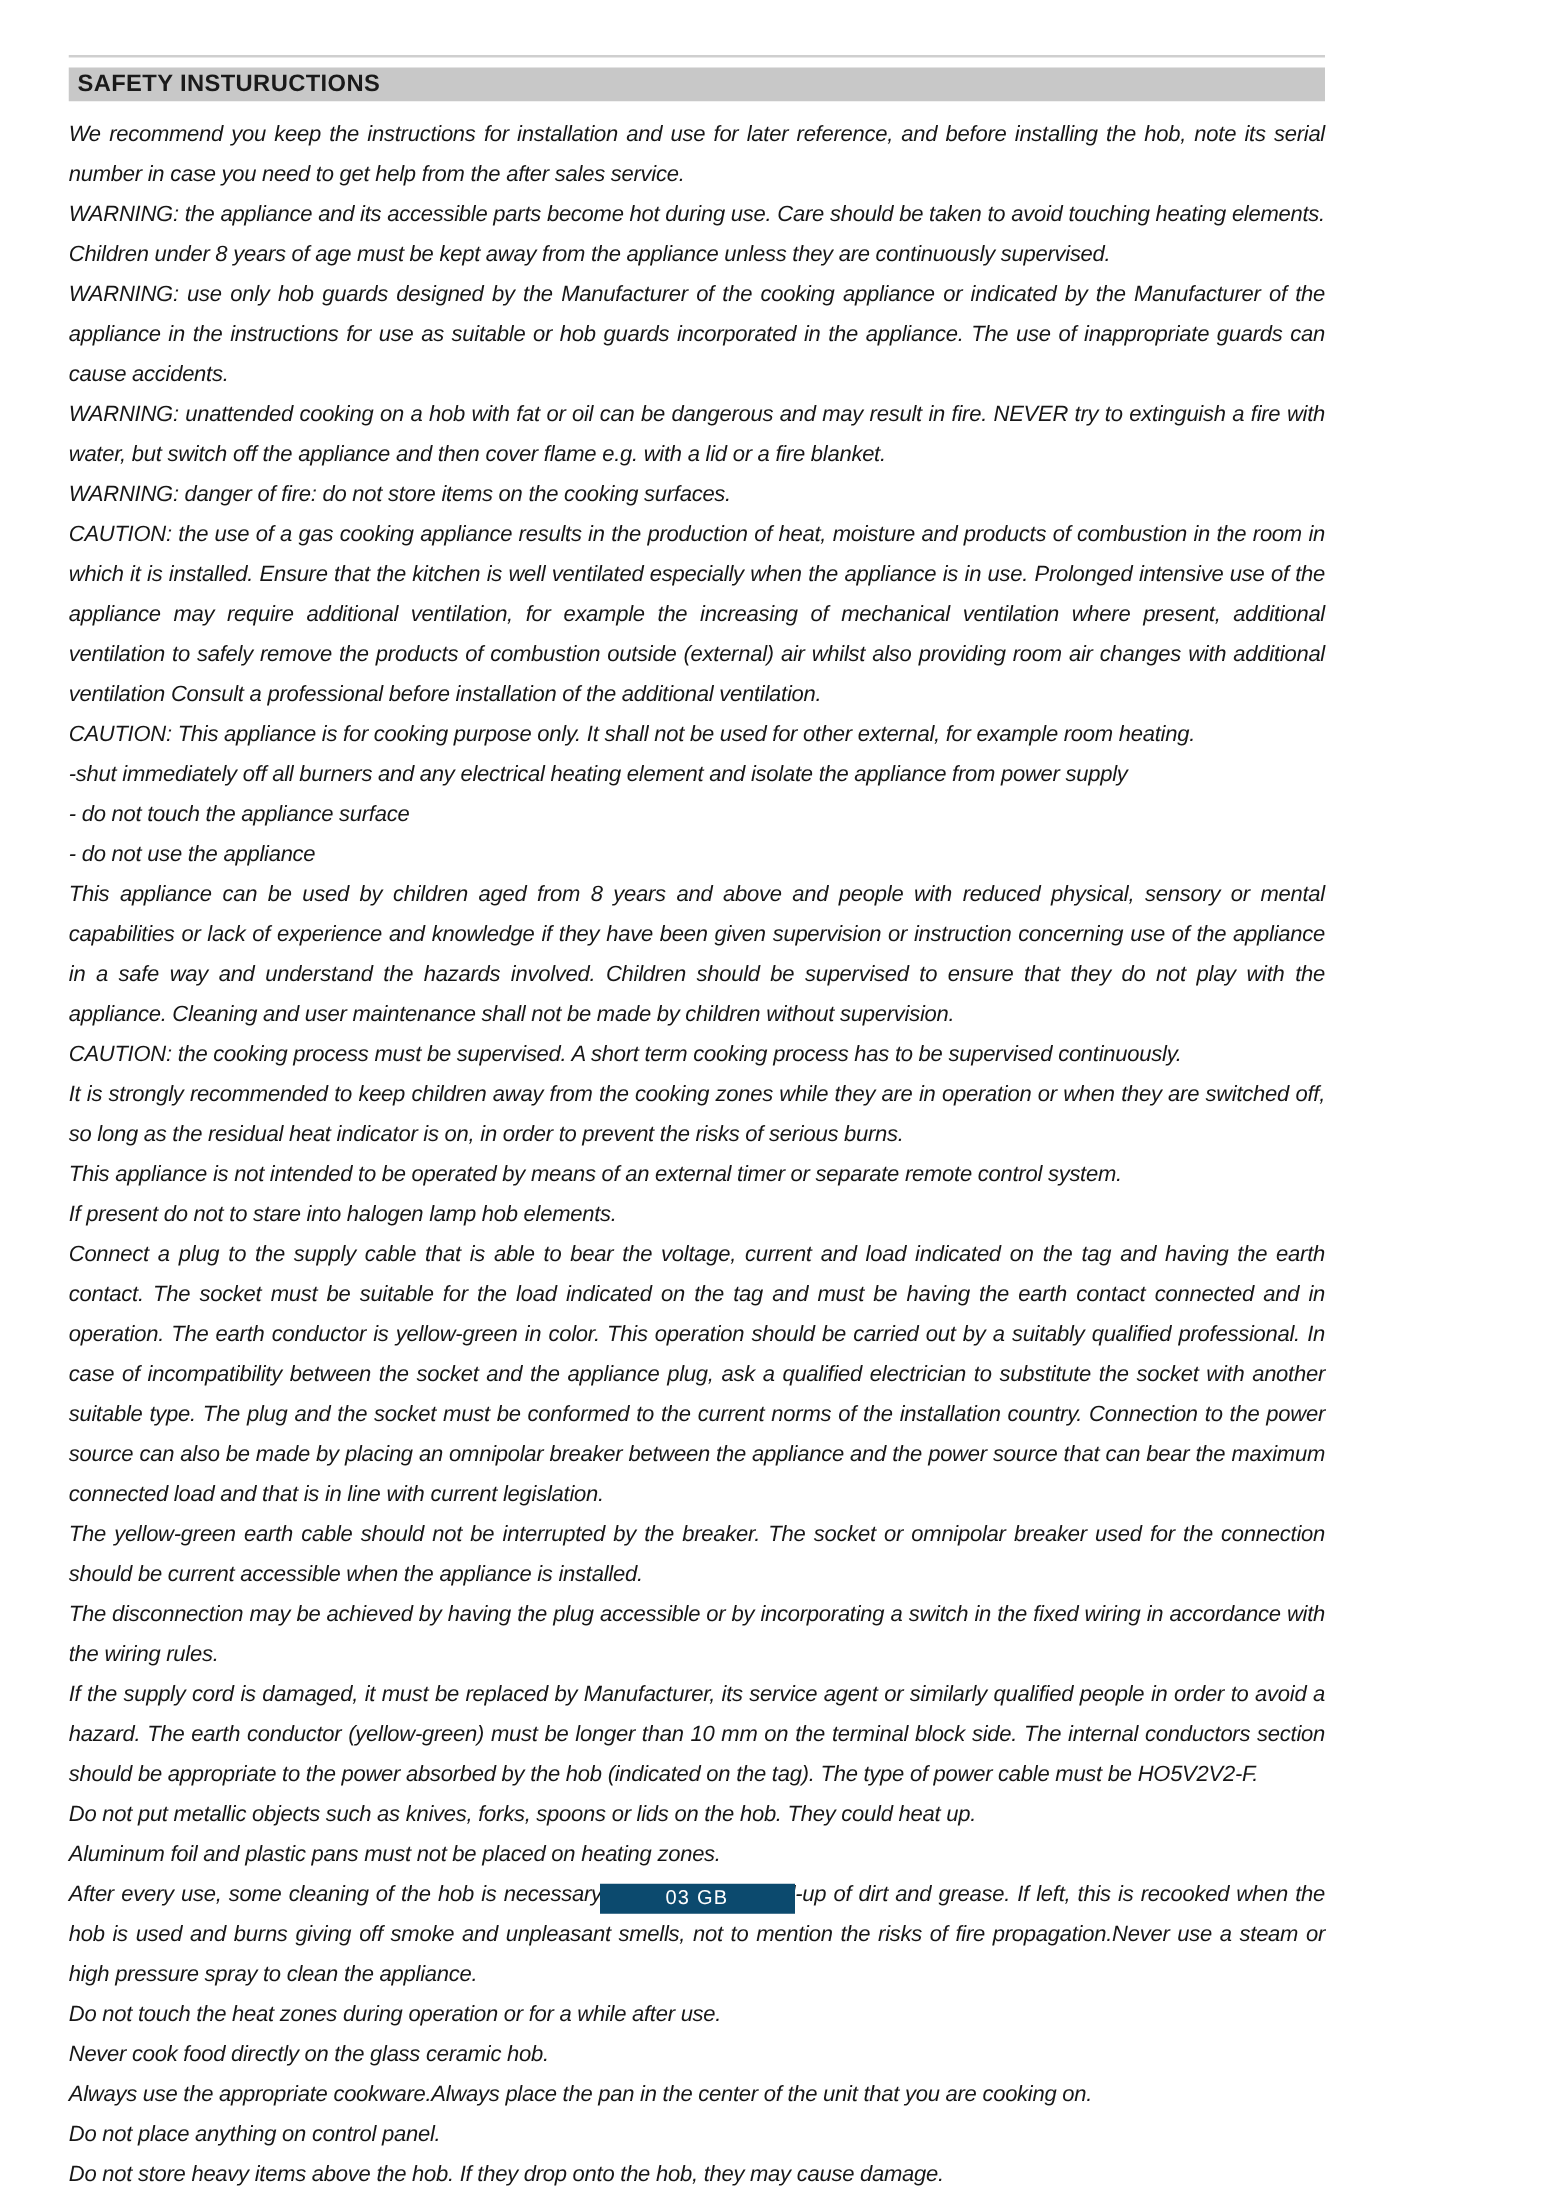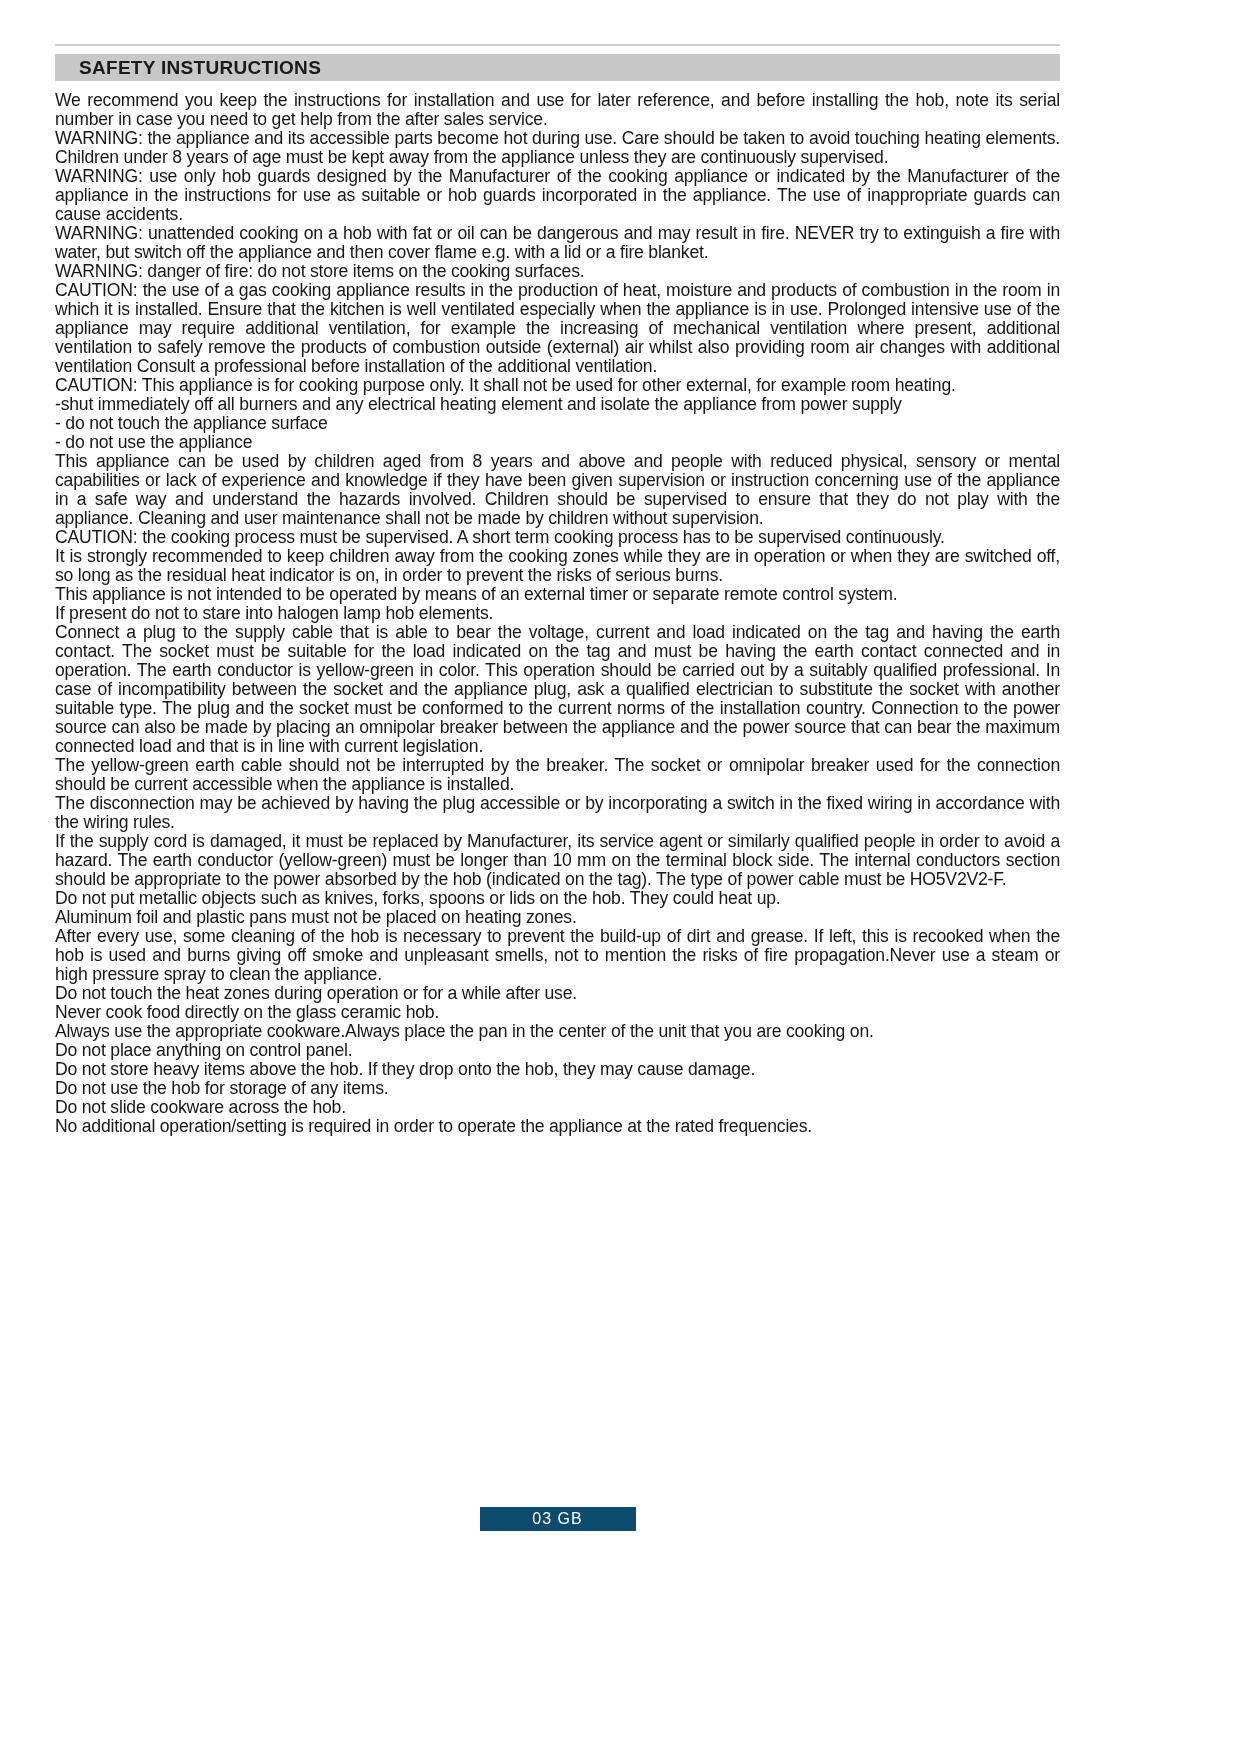--- a/index.html
+++ b/index.html
@@ -22,35 +22,36 @@
   .top-rule {
     height: 2px;
     background: #cfcfcf;
     margin-bottom: 8px;
   }
   .header-bar {
     background: #c8c8c8;
     height: 27px;
     display: flex;
     align-items: center;
-    padding-left: 24px;
+    padding-left: 7px;
     font-weight: bold;
     font-size: 19px;
     letter-spacing: 0.3px;
     color: #1a1a1a;
   }
   .body-text {
     margin-top: 10px;
   }
   .para {
     margin: 0;
     font-size: 17.6px;
-    line-height: 19px;
+    line-height: 32px;
     letter-spacing: -0.2px;
     text-align: justify;
+    font-style: italic;
   }
   .footer-badge {
     position: absolute;
     top: 1463px;
     left: 50%;
     transform: translateX(-50%);
     background: #0c4a6e;
     color: #ffffff;
     width: 156px;
     height: 24px;

